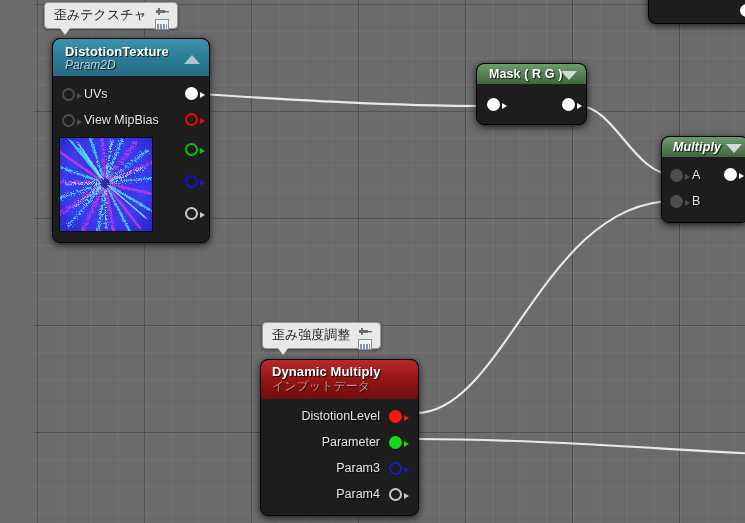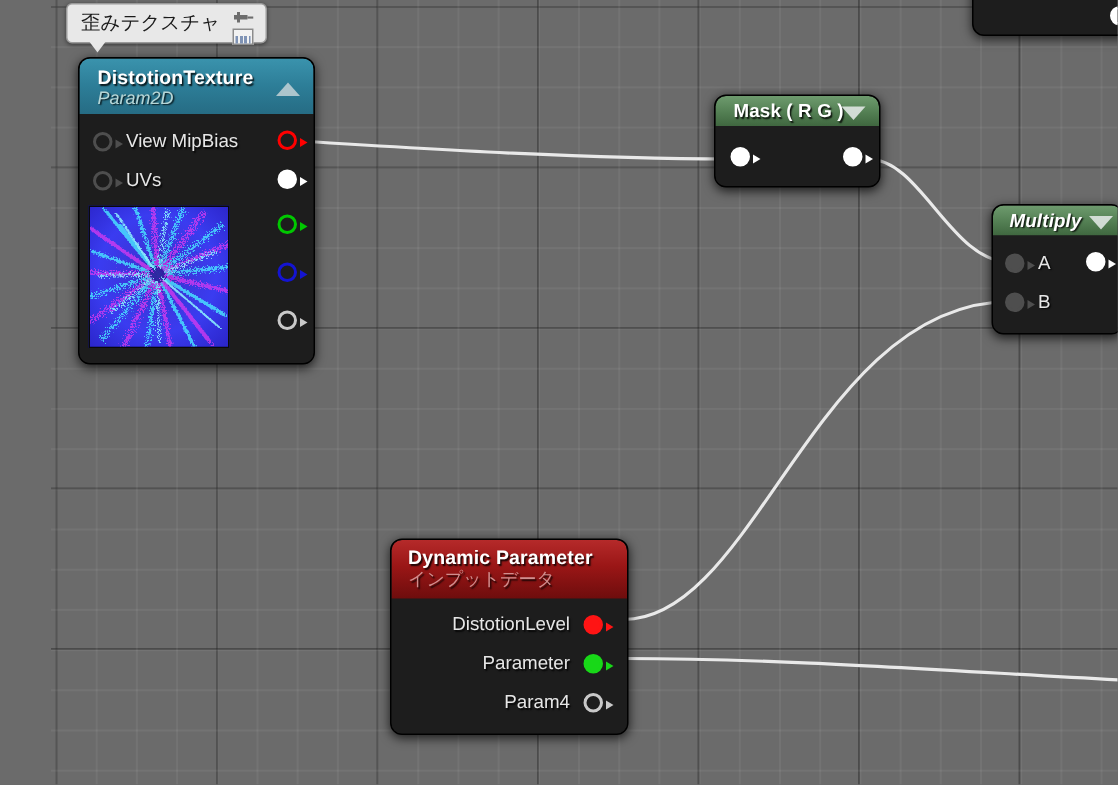--- a/index.html
+++ b/index.html
@@ -250,28 +250,28 @@
   <div class="node" style="left:18px; top:38px; width:158px;">
     <div class="node-head" style="background:linear-gradient(to bottom,#3a93ad 0%,#2d7e98 48%,#266c84 100%);">
       <div class="node-title">DistotionTexture</div>
       <div class="node-sub" style="color:#b7d6d6;">Param2D</div>
       <span class="tri tri-up"></span>
     </div>
     <div class="node-body" style="padding-top:5px;">
 
       <div class="row in">
         <span class="pin in hollow c-dark"></span>
+        <span class="pin-label">UVs</span>
+        <span class="pin out filled c-white" style="position:absolute; right:11px; top:6px; margin:0;"></span>
+      </div>
+
+      <div class="row in">
+        <span class="pin in hollow c-dark"></span>
         <span class="pin-label">View MipBias</span>
         <span class="pin out hollow c-red" style="position:absolute; right:11px; top:6px; margin:0;"></span>
-      </div>
-
-      <div class="row in">
-        <span class="pin in hollow c-dark"></span>
-        <span class="pin-label">UVs</span>
-        <span class="pin out filled c-white" style="position:absolute; right:11px; top:6px; margin:0;"></span>
       </div>
 
       <div style="position:relative;">
         <div class="thumb">
           <svg width="94" height="95" viewBox="0 0 94 95">
             <defs>
               <radialGradient id="burst" cx="48%" cy="47%" r="72%">
                 <stop offset="0%" stop-color="#2b1c8f"></stop>
                 <stop offset="22%" stop-color="#3b34d8"></stop>
                 <stop offset="58%" stop-color="#3a3cf0"></stop>
@@ -357,38 +357,54 @@
         <span class="pin-label">A</span>
         <span class="pin out filled c-white" style="position:absolute; right:11px; top:6px; margin:0;"></span>
       </div>
       <div class="row in" style="padding-left:8px;">
         <span class="pin in filled c-dark"></span>
         <span class="pin-label">B</span>
       </div>
     </div>
   </div>
 
+  <div class="bubble" style="left:228px; top:322px;">
+    <div class="bubble-text">歪み強度調整</div>
+    <div class="bubble-icons">
+      <svg class="ico-pin" viewBox="0 0 13 9">
+        <rect x="0" y="3" width="9" height="3" fill="#6d6d6d"></rect>
+        <rect x="2" y="1" width="2" height="7" fill="#6d6d6d"></rect>
+        <rect x="9" y="4" width="4" height="1.4" fill="#6d6d6d"></rect>
+      </svg>
+      <span class="ico-widget"></span>
+    </div>
+    <div class="bubble-tail"></div>
+  </div>
 
   <div class="node" style="left:226px; top:359px; width:159px;">
     <div class="node-head" style="background:linear-gradient(to bottom,#b52a2a 0%,#9a1616 45%,#6e0d0d 100%); padding:4px 10px 4px 11px;">
-      <div class="node-title">Dynamic Parameter</div>
+      <div class="node-title">Dynamic Multiply</div>
       <div class="node-sub" style="color:#d18e8e; font-style:normal;">インプットデータ</div>
     </div>
     <div class="node-body" style="padding:4px 0 8px 0;">
 
       <div class="row out">
         <span class="pin-label">DistotionLevel</span>
         <span class="pin out filled c-redf"></span>
       </div>
 
       <div class="row out">
         <span class="pin-label">Parameter</span>
         <span class="pin out filled c-greenf"></span>
       </div>
 
+      <div class="row out">
+        <span class="pin-label">Param3</span>
+        <span class="pin out hollow c-bluef"></span>
+      </div>
 
       <div class="row out">
         <span class="pin-label">Param4</span>
         <span class="pin out hollow c-grey"></span>
       </div>
 
     </div>
   </div>
 
 </div>

